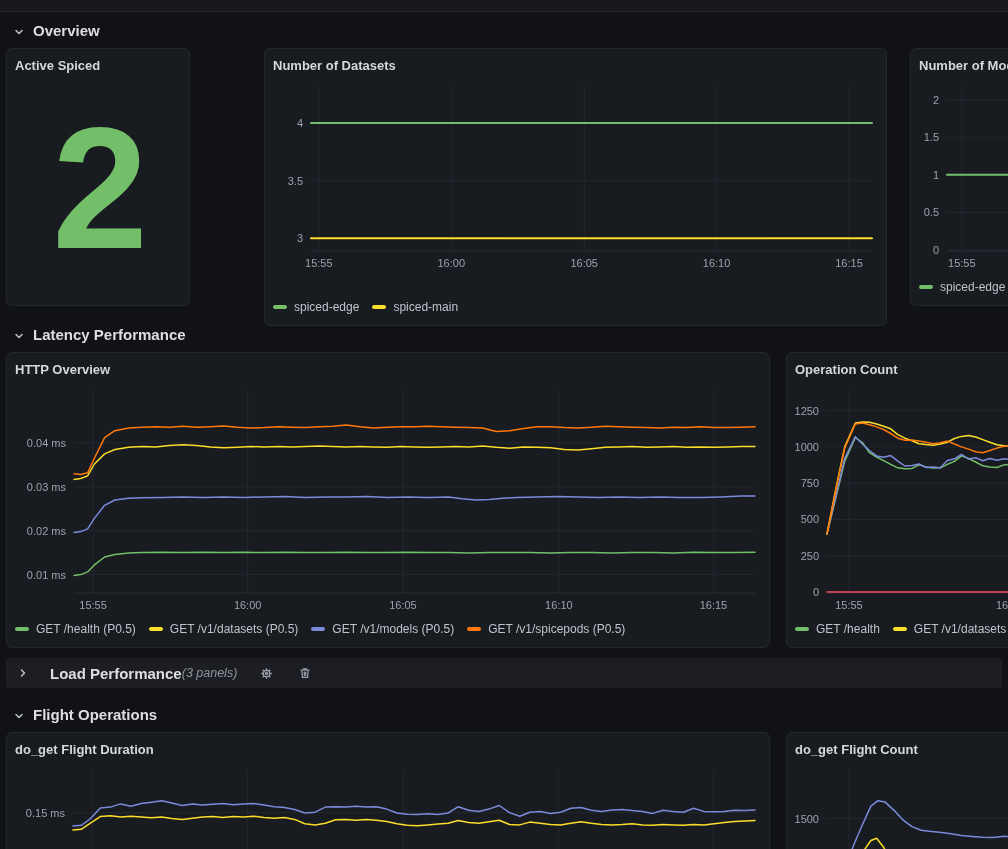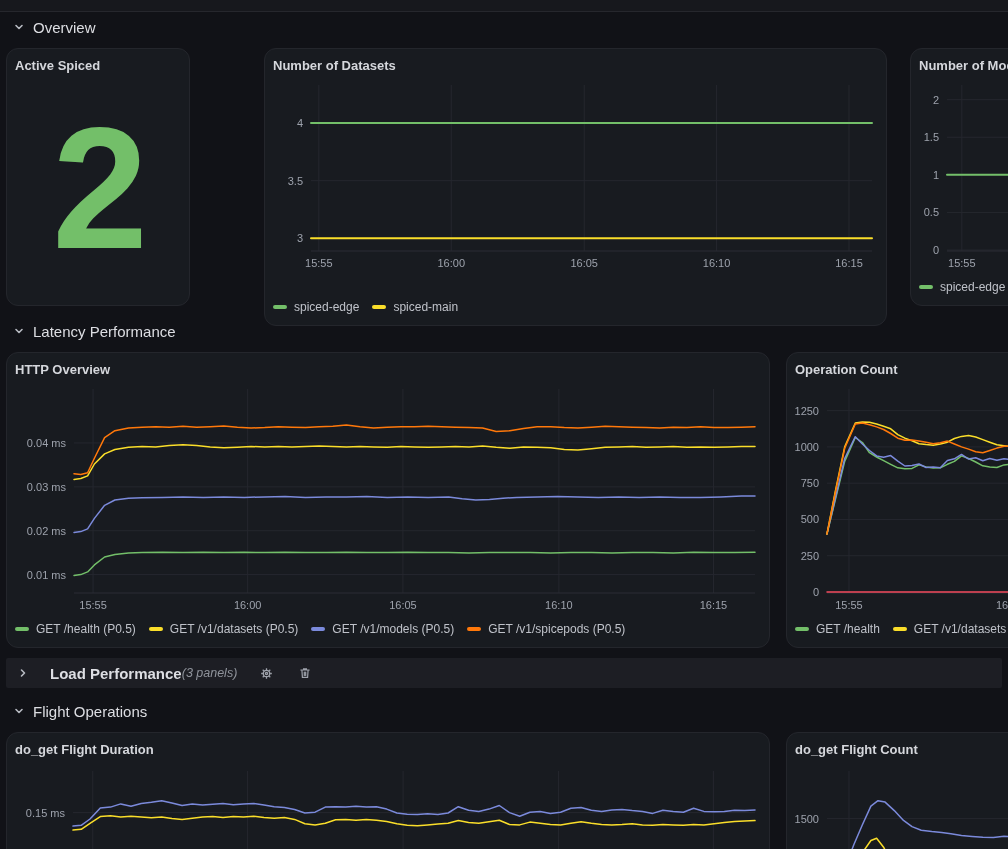--- a/index.html
+++ b/index.html
@@ -1,25 +1,25 @@
 <!DOCTYPE html>
 <html><head>
 <meta charset="utf-8">
 <style>
   *{margin:0;padding:0;box-sizing:border-box}
   html,body{width:1008px;height:849px;overflow:hidden;background:#111217;
     font-family:"Liberation Sans",sans-serif;}
   .stage{position:relative;width:1008px;height:849px;overflow:hidden}
   .topbar{position:absolute;left:0;top:0;width:1008px;height:12px;background:#17181d;border-bottom:1px solid #26272d}
-  .section{position:absolute;display:flex;align-items:center;gap:7px;color:#dddee3;font-size:15px;font-weight:400;height:24px;cursor:pointer}
+  .section{position:absolute;display:flex;align-items:flex-end;gap:7px;color:#dddee3;font-size:15px;font-weight:700;height:24px;cursor:pointer}
   .rowheader{position:absolute;left:6px;top:658px;width:996px;height:30px;background:#1d1e24;border-radius:2px;display:flex;align-items:center;padding:0 10px;cursor:pointer}
   .rowheader .rtitle{font-size:15px;font-weight:700;color:#dddee3;margin-left:20px}
   .rcount{font-size:12.5px;font-style:italic;color:#8f939b;}
   .iconbtn{background:none;border:none;padding:2px;margin-left:20px;cursor:pointer;display:flex;align-items:center}
-  .panel{position:absolute;background:#181b20;border:1px solid #24262c;border-radius:12px;padding:8px;display:flex;flex-direction:column;overflow:hidden}
+  .panel{position:absolute;background:#181b20;border:1px solid #24262c;border-radius:6px;padding:8px;display:flex;flex-direction:column;overflow:hidden}
   .panel h2{font-size:13px;font-weight:600;color:#d5d7dc;height:22px;line-height:17px;white-space:nowrap}
   .chart{flex:1;position:relative}
   .chart svg{position:absolute;left:0;top:0;width:100%;height:100%;display:block}
   svg text{font-family:"Liberation Sans",sans-serif}
   .legend{height:20px;margin-top:10px;display:flex;align-items:center;gap:13px;font-size:12px;color:#bfc2c9;white-space:nowrap;overflow:hidden}
   .legend .li{display:flex;align-items:center;cursor:pointer}
   .swatch{width:14px;height:4px;border-radius:2px;display:inline-block;margin-right:7px}
   .bigwrap{flex:1;display:flex;align-items:center;justify-content:center}
   .bigval{font-size:172px;font-weight:700;line-height:1;letter-spacing:-4px}
 </style>

